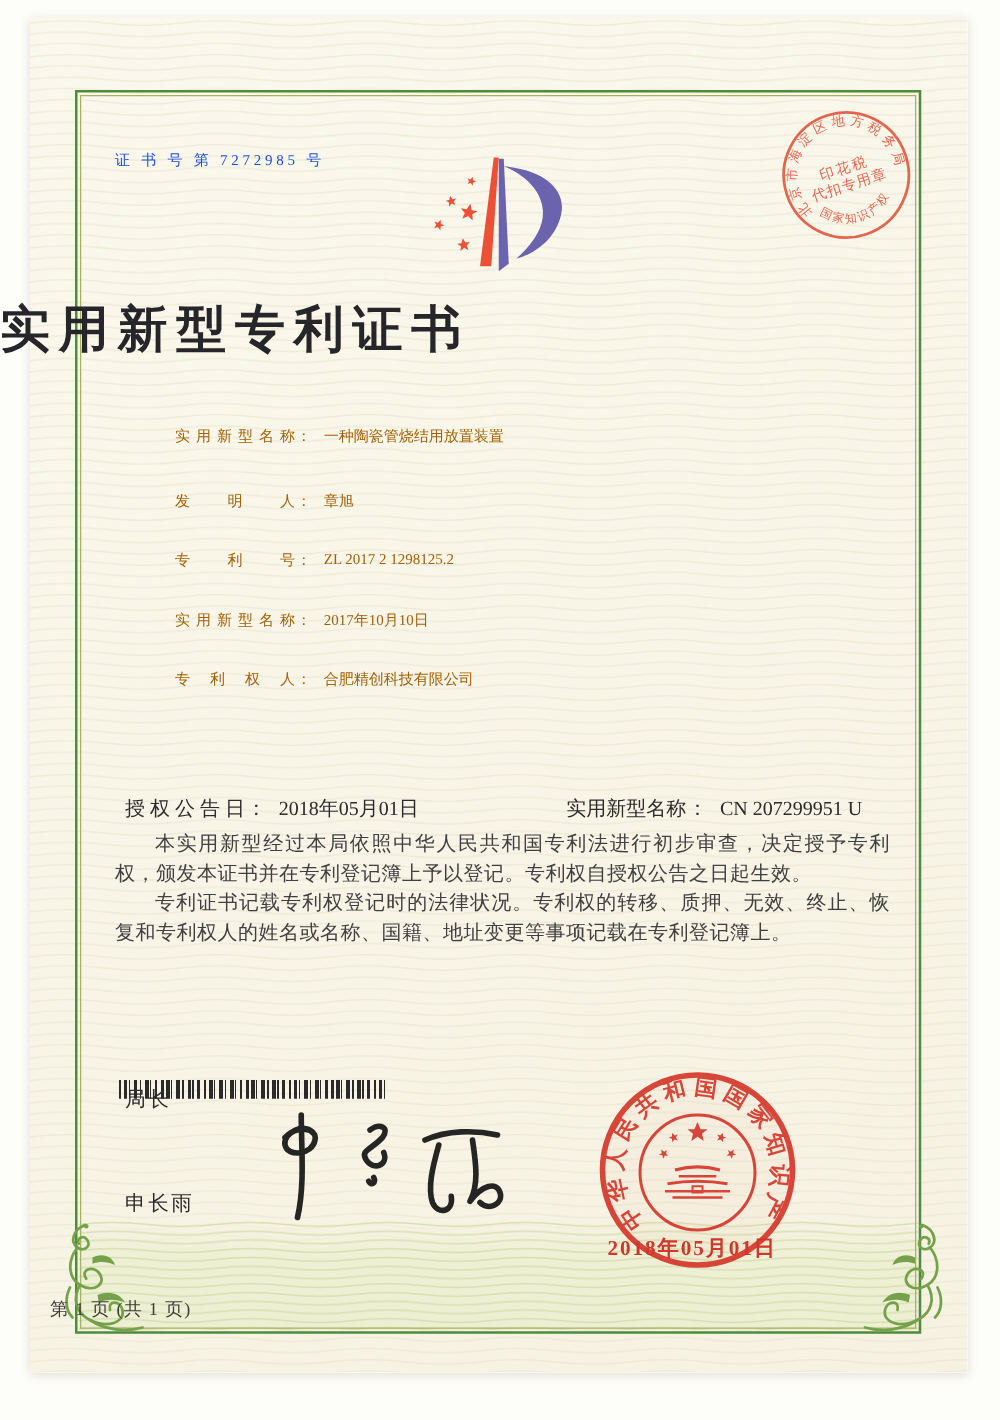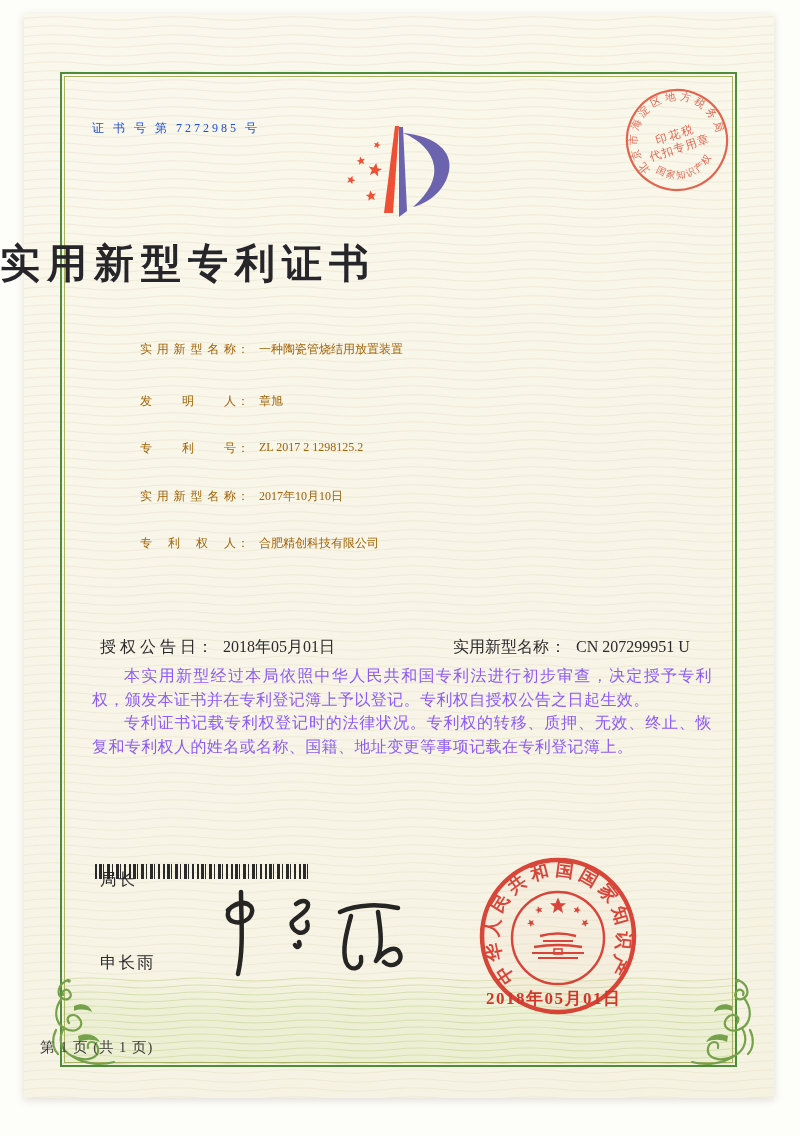--- a/index.html
+++ b/index.html
@@ -38,21 +38,21 @@
   }
   .fcolon{display:inline-block;margin:0 10px 0 1px;}
   .fvalue{display:inline-block;vertical-align:top;}
   .addr .fvalue{white-space:pre-line;max-width:480px;line-height:27px;}
   .row-0{top:341px}.row-1{top:393px}.row-2{top:440px}.row-3{top:488px}.row-4{top:535px}.row-5{top:583px}
   .grant-row{position:absolute;top:637px;left:0;width:760px;font-size:16px;}
   .grant-date{position:absolute;left:100px;white-space:nowrap;}
   .grant-no{position:absolute;left:453px;white-space:nowrap;}
   .body-text{
     position:absolute;left:92px;top:664px;width:620px;
-    font-size:16px;line-height:23.6px;text-align:justify;color:#8b5cf6;
+    font-size:16px;line-height:23.6px;text-align:justify;color:#404040;
     letter-spacing:.4px;
   }
   .body-text p{margin:0;text-indent:2em;}
   .barcode{
     position:absolute;left:95px;top:864px;width:216px;height:15px;
     background:repeating-linear-gradient(90deg,
       #2a2a2a 0 2px,rgba(0,0,0,0) 2px 4px,
       #2a2a2a 4px 7px,rgba(0,0,0,0) 7px 8px,
       #2a2a2a 8px 9px,rgba(0,0,0,0) 9px 12px,
       #2a2a2a 12px 15px,rgba(0,0,0,0) 15px 17px,

